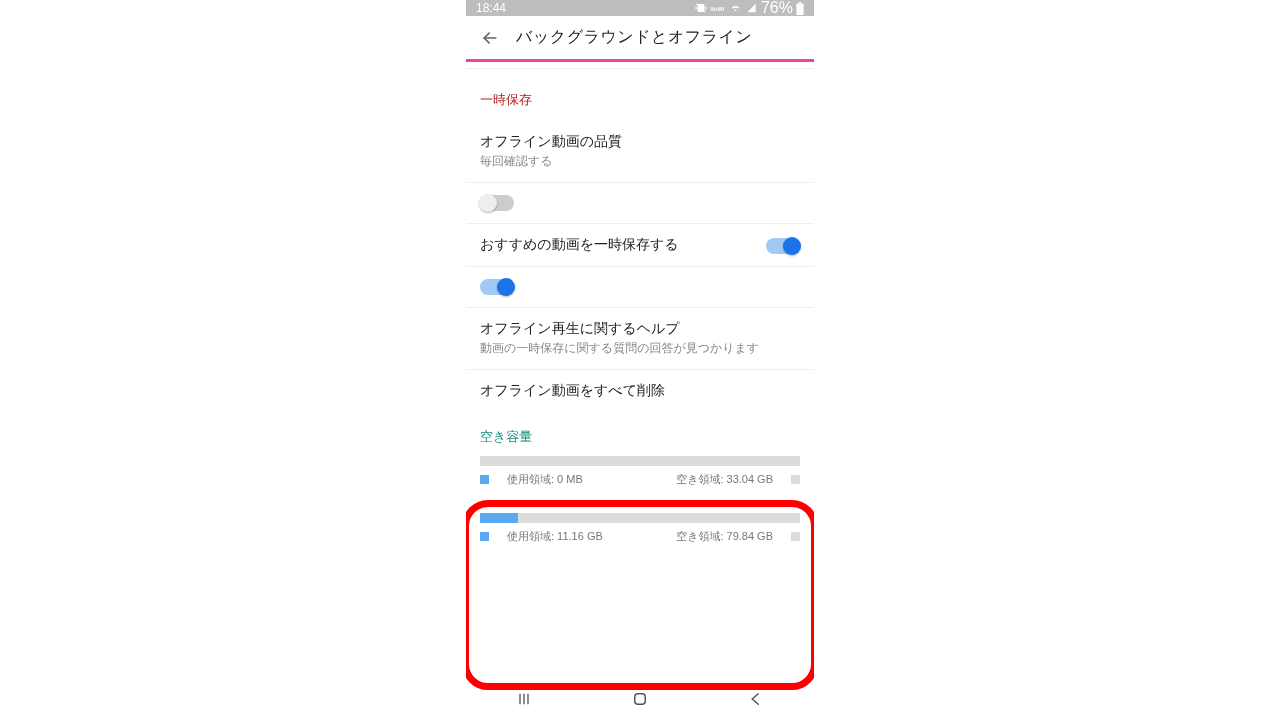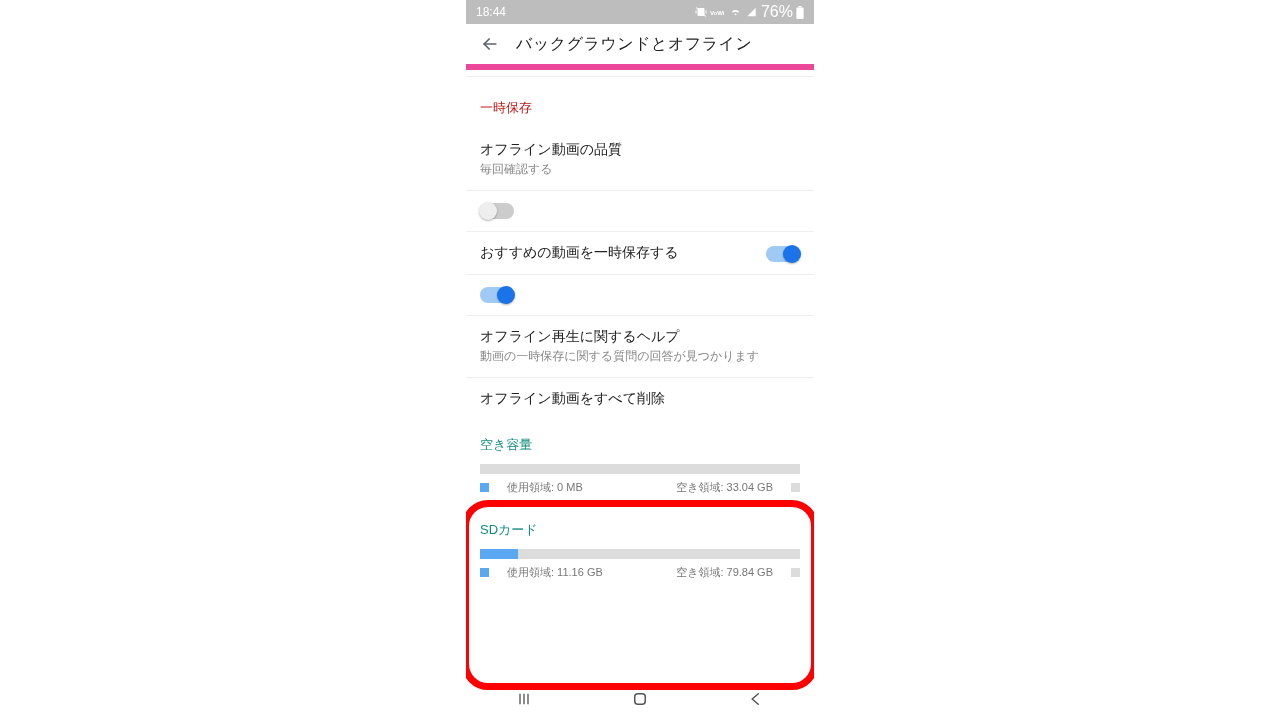--- a/index.html
+++ b/index.html
@@ -1,21 +1,21 @@
 <!DOCTYPE html>
 <html><head>
 <meta charset="utf-8">
 <style>
   html,body{margin:0;padding:0;width:1280px;height:720px;background:#fff;font-family:"Helvetica Neue",Arial,"Hiragino Kaku Gothic ProN","Yu Gothic",Meiryo,sans-serif;overflow:hidden;}
   .wrap{position:absolute;left:466px;top:0;width:348px;height:720px;background:#fff;overflow:hidden;}
-  .status-bar{height:24px;background:#bdbdbd;color:#fff;font-size:12px;display:flex;align-items:center;padding:0 10px;box-sizing:border-box;justify-content:space-between;}
+  .status-bar{height:16px;background:#bdbdbd;color:#fff;font-size:12px;display:flex;align-items:center;padding:0 10px;box-sizing:border-box;justify-content:space-between;}
   .status-left{}
   .status-right{display:flex;align-items:center;gap:3px;}
   .status-right svg{display:block;}
-  .app-bar{height:46px;display:flex;align-items:center;padding:0 4px;border-bottom:6px solid #ec4899;box-sizing:border-box;}
+  .app-bar{height:46px;display:flex;align-items:center;padding:0 4px;border-bottom:3px solid #ec4899;box-sizing:border-box;}
   .back-btn{width:40px;height:40px;display:flex;align-items:center;justify-content:center;cursor:pointer;}
   .app-title{font-size:16px;color:#222;font-weight:500;margin-left:6px;letter-spacing:.5px;}
   .scroll{overflow:hidden;}
   .truncated-row{height:6px;border-bottom:1px solid #eee;}
   .section-header{color:#b91c1c;font-size:13px;padding:22px 14px 12px 14px;font-weight:500;}
   .row{padding:12px 14px;display:flex;align-items:flex-end;justify-content:space-between;gap:12px;}
   .row.border{border-bottom:1px solid #eee;}
   .row .txt{flex:1;min-width:0;}
   .row .title{font-size:14px;color:#222;}
   .row .sub{font-size:12px;color:#888;margin-top:2px;}
@@ -126,21 +126,20 @@
             <span>使用領域: 0 MB</span>
           </span>
         <span class="legend-item">
             <span>空き領域: 33.04 GB</span>
             <span class="legend-sw grey"></span>
           </span>
       </div>
     </div>
 
     <div class="storage-card">
-      <div class="storage-title">SDカード</div>
       <div class="storage-bar">
         <div class="used" style="width: 12%;"></div>
       </div>
       <div class="storage-legend">
         <span class="legend-item">
             <span class="legend-sw blue"></span>
             <span>使用領域: 11.16 GB</span>
           </span>
         <span class="legend-item">
             <span>空き領域: 79.84 GB</span>

